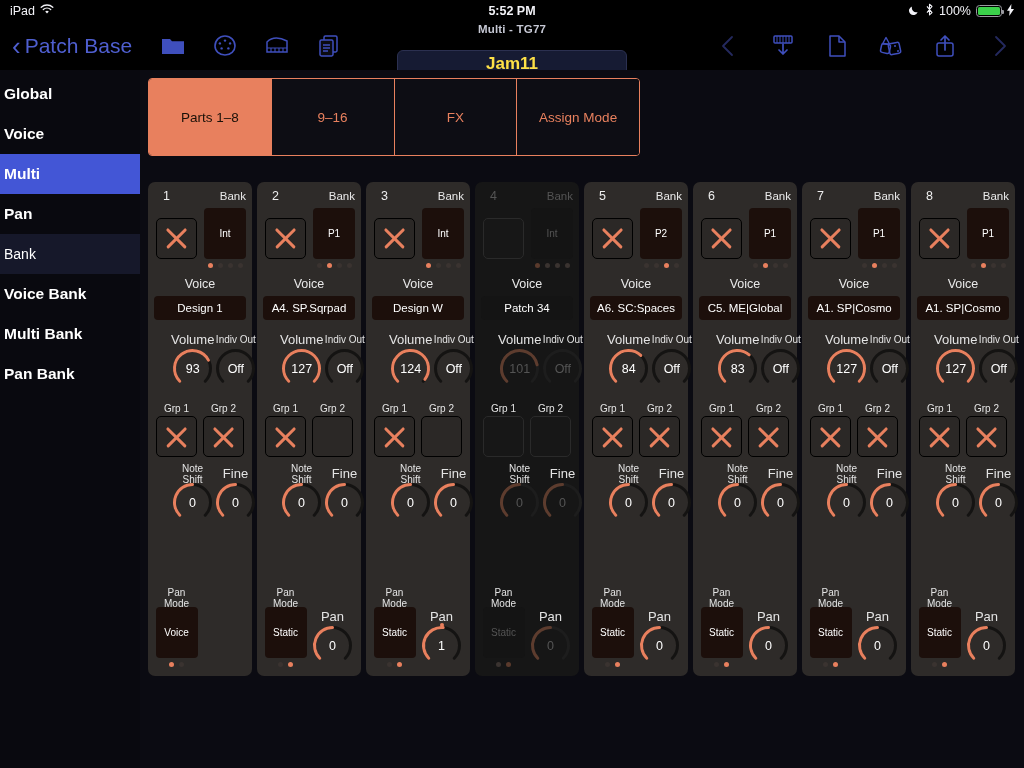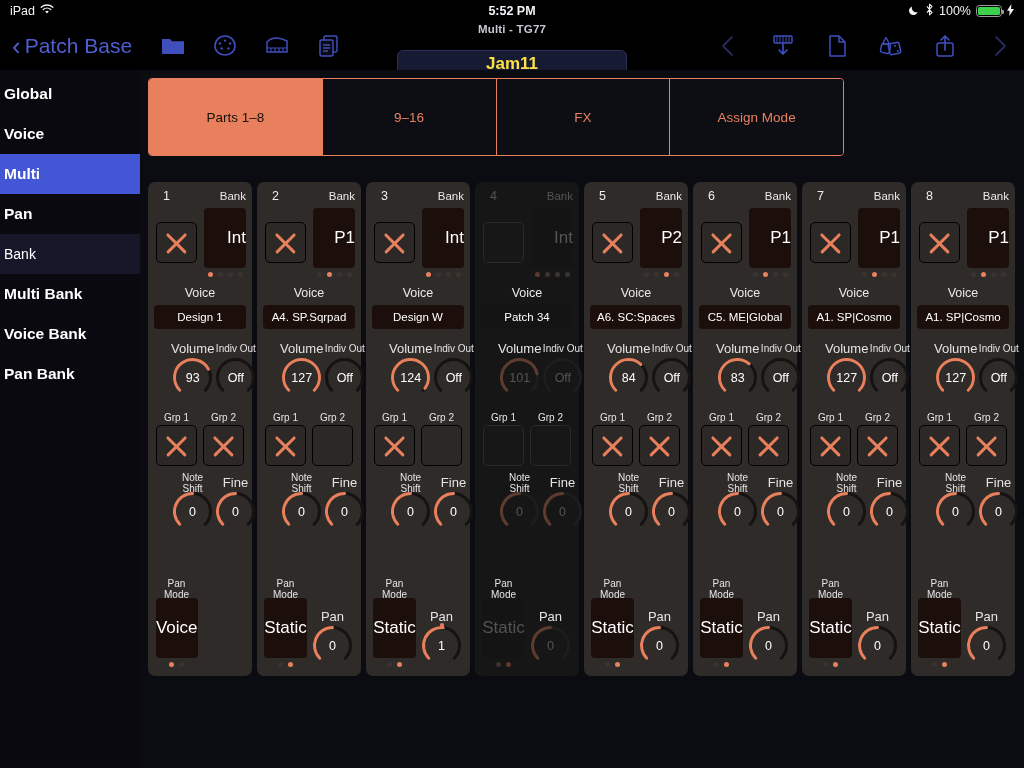--- a/index.html
+++ b/index.html
@@ -62,21 +62,21 @@
     height: 40px; display: flex; align-items: center; padding-left: 4px;
     color: #ffffff; font-size: 15.5px; font-weight: 700; cursor: pointer;
   }
   .side-item.sel { background: #4356d6; }
   .side-item.sub { background: #16182a; font-weight: 400; font-size: 14px; }
 
   
   .main { flex: 1; background: #0b0b12; padding: 8px 0 0 8px; position: relative; }
 
   
-  .segs { display: flex; width: 696px; height: 78px; border: 1px solid #e8805e;
+  .segs { display: flex; width: 492px; height: 78px; border: 1px solid #e8805e;
           border-radius: 4px; overflow: hidden; }
   .seg { flex: 1; display: flex; align-items: center; justify-content: center;
          color: #e8805e; font-size: 13.5px; border-right: 1px solid #e8805e;
          background: #0d0d14; cursor: pointer; }
   .seg:last-child { border-right: none; }
   .seg.sel { background: #e8805e; color: #1a1008; }
 
   
   .parts { display: flex; gap: 5px; margin-top: 26px; }
   .part {
@@ -100,22 +100,22 @@
   .part.off .cb { background: #171717; border-color: #2a2a2a; }
   .cb.on:before, .cb.on:after {
     content: ""; position: absolute; left: 6px; top: 18.5px; width: 27px; height: 2.6px;
     background: #e8805e; border-radius: 2px;
   }
   .cb.on:before { transform: rotate(45deg); }
   .cb.on:after { transform: rotate(-45deg); }
 
   
   .selbtn {
-    background: #1c0f0b; color: #fff; font-size: 17px; border-radius: 4px;
-    padding: 20px 0; text-align: right; min-width: 42px; cursor: pointer;
+    background: #1c0f0b; color: #fff; font-size: 10px; border-radius: 4px;
+    padding: 20px 0; text-align: center; min-width: 42px; cursor: pointer;
   }
   .part.off .selbtn { background: #141414; }
   .dots { display: flex; gap: 5px; justify-content: center; margin-top: 4px; }
   .dot { width: 5px; height: 5px; border-radius: 50%; background: #3a3330; }
   .dot.on { background: #e8805e; }
   .part.off .dot.on { background: #5a3a2c; }
 
   .bankbox { display: flex; flex-direction: column; align-items: center; }
 
   .voicelbl { text-align: center; color: #e9e9e9; font-size: 12.5px; margin: 9px 0 5px; }
@@ -282,24 +282,24 @@
         <div class="side-item sel">
           <span>Multi</span>
         </div>
         <div class="side-item">
           <span>Pan</span>
         </div>
         <div class="side-item sub">
           <span>Bank</span>
         </div>
         <div class="side-item">
-          <span>Multi Bank</span>
+          <span>Voice Bank</span>
         </div>
         <div class="side-item">
-          <span>Voice Bank</span>
+          <span>Multi Bank</span>
         </div>
         <div class="side-item">
           <span>Pan Bank</span>
         </div>
       </div>
 
     <div class="main">
       <div class="segs" id="segs">
           <div class="seg sel">
             <span>Parts 1–8</span>

